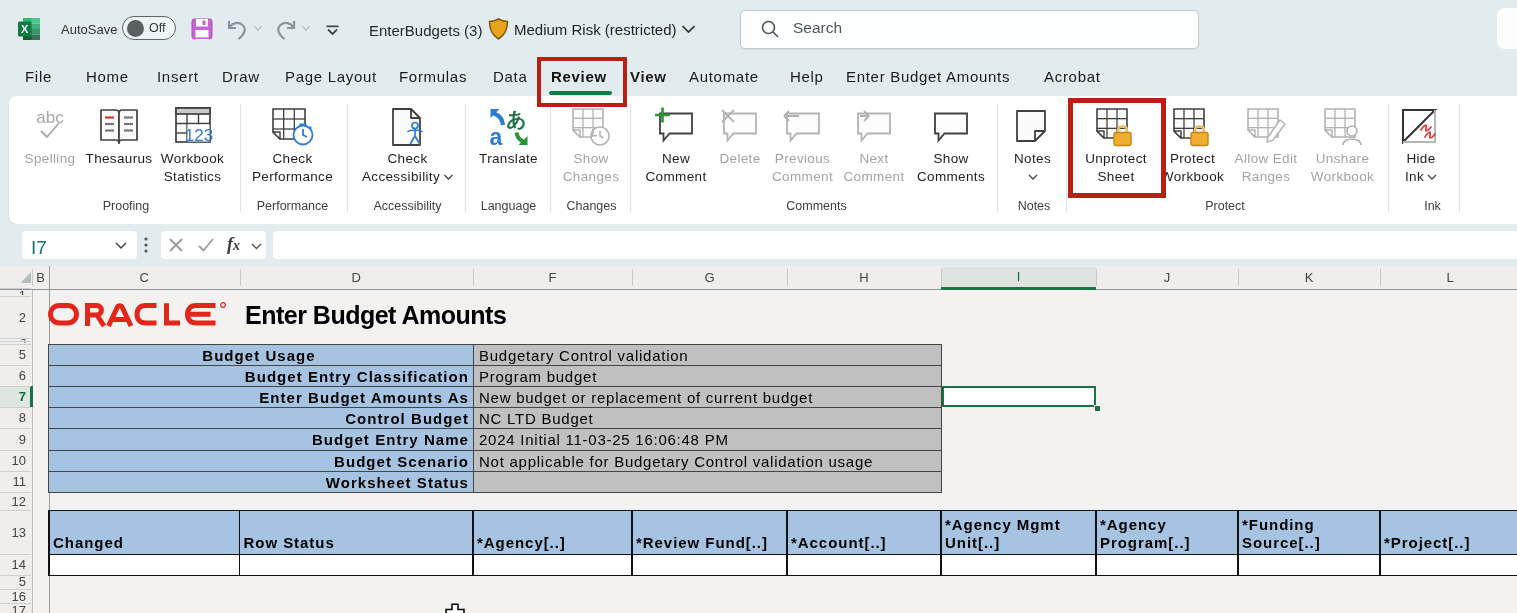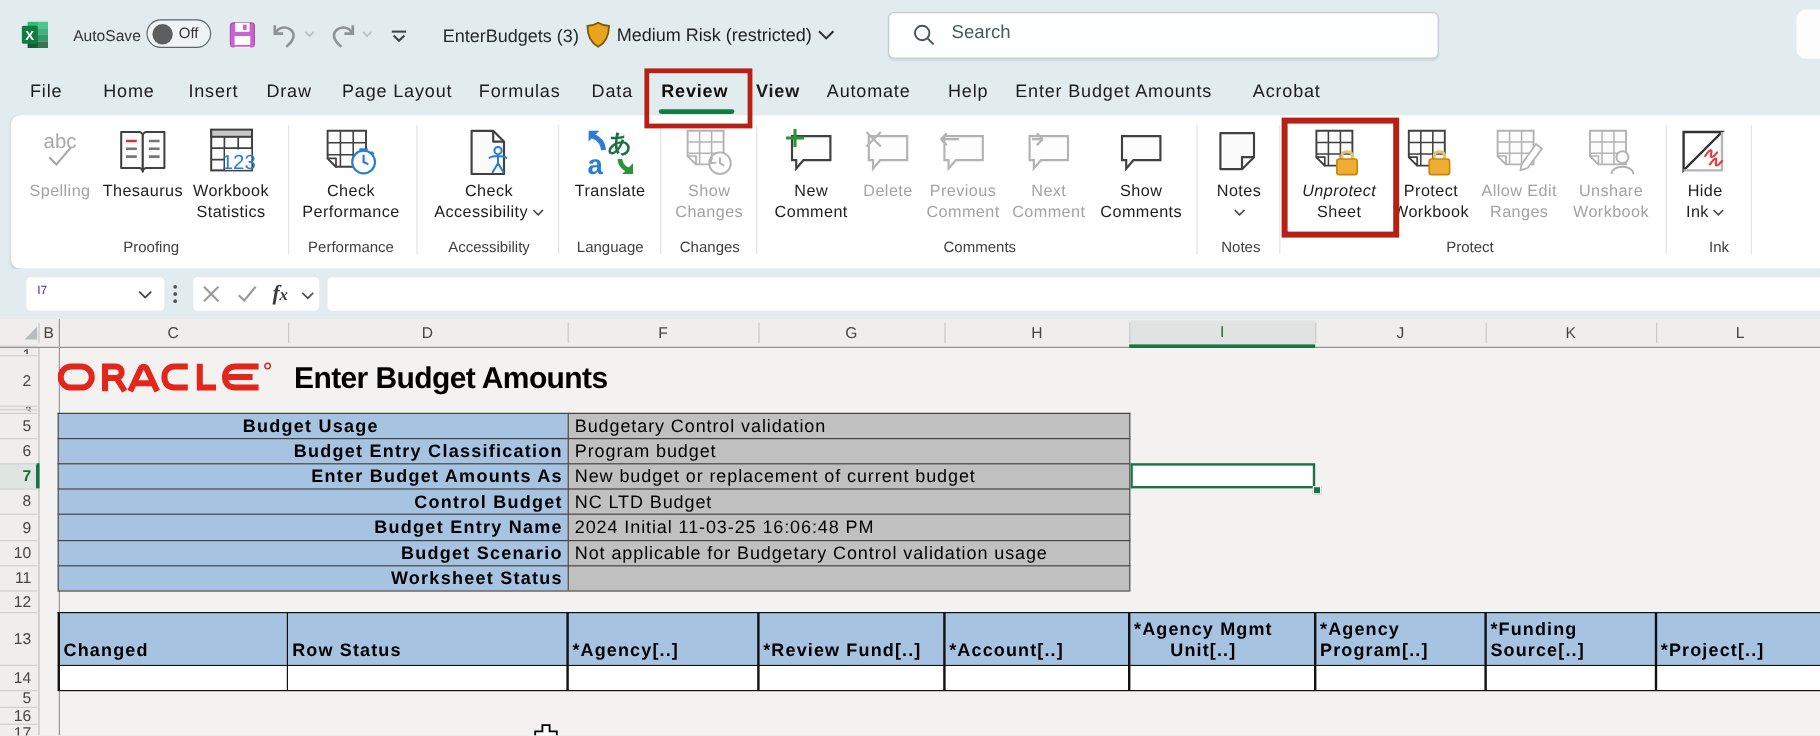--- a/index.html
+++ b/index.html
@@ -264,37 +264,37 @@
 <div class="rlab1 dis" style="left:802.5px;">Previous</div>
 <div class="rlab2 dis" style="left:802.5px;">Comment</div>
 <div class="rlab1 dis" style="left:874px;">Next</div>
 <div class="rlab2 dis" style="left:874px;">Comment</div>
 <div class="rlab1" style="left:951px;">Show</div>
 <div class="rlab2" style="left:951px;">Comments</div>
 <div class="rlab1" style="left:1032.5px;">Notes</div>
 <div class="rlab2" style="left:1032.5px;"><svg width="10" height="7" viewBox="0 0 10 7">
         <path d="M1 1 L5 5 L9 1" fill="none" stroke="#444" stroke-width="1.3"></path>
       </svg></div>
-<div class="rlab1" style="left:1116px;font-style:italic;">Unprotect</div>
+<div class="rlab1" style="left:1116px;">Unprotect</div>
 <div class="rlab2" style="left:1116px;">Sheet</div>
 <div class="rlab1" style="left:1192.5px;">Protect</div>
 <div class="rlab2" style="left:1192.5px;">Workbook</div>
 <div class="rlab1 dis" style="left:1266px;">Allow Edit</div>
 <div class="rlab2 dis" style="left:1266px;">Ranges</div>
 <div class="rlab1 dis" style="left:1342.5px;">Unshare</div>
 <div class="rlab2 dis" style="left:1342.5px;">Workbook</div>
 <div class="rlab1" style="left:1421px;">Hide</div>
 <div class="rlab2" style="left:1421px;">Ink<svg width="10" height="7" viewBox="0 0 10 7" style="margin-left:3px">
         <path d="M1 1 L5 5 L9 1" fill="none" stroke="#444" stroke-width="1.3"></path>
       </svg></div>
 </div>
 <div class="abs" style="box-sizing:border-box;left:1067.5px;top:98px;width:98px;height:100px;border:5px solid #b92015;"></div>
 <div class="abs" style="left:0;top:224px;width:1517px;height:42px;background:#e2ecee;"></div>
 <div class="abs" style="left:22px;top:231px;width:115px;height:28px;background:#fff;border-radius:4px;"></div>
-<div class="abs" style="left:31px;top:237px;font-size:10px;color:#4c1d95;">I7</div>
+<div class="abs" style="left:31px;top:237px;font-size:19px;color:#0f766e;">I7</div>
 <svg class="abs" style="left:115px;top:242px" width="12" height="8" viewBox="0 0 12 8">
     <path d="M1 1 L6 6 L11 1" fill="none" stroke="#444" stroke-width="1.5"></path>
   </svg>
 <svg class="abs" style="left:143px;top:236px" width="6" height="18" viewBox="0 0 6 18">
 <circle cx="3" cy="3" r="1.6" fill="#555"></circle>
     <circle cx="3" cy="9" r="1.6" fill="#555"></circle>
     <circle cx="3" cy="15" r="1.6" fill="#555"></circle>
   </svg>
 <div class="abs" style="left:161px;top:231px;width:105px;height:28px;background:#fff;border-radius:4px;"></div>
 <svg class="abs" style="left:168px;top:237px" width="16" height="16" viewBox="0 0 16 16">
@@ -407,21 +407,21 @@
 <div class="abs" style="left:941px;top:344px;width:1.2px;height:148px;background:#454545;"></div>
 <div class="abs" style="box-sizing:border-box;left:941.5px;top:385.5px;width:154px;height:21.5px;background:#fff;border:2px solid #1b7245;"></div>
 <div class="abs" style="left:1093.5px;top:404.5px;width:5px;height:5px;background:#1b7245;border:1px solid #fff;"></div>
 <div class="abs" style="left:49px;top:510px;width:1468px;height:44px;background:#a6c4e2;"></div>
 <div class="abs" style="left:49px;top:554px;width:1468px;height:20.5px;background:#fff;"></div>
 <div class="th2" style="left:53px;top:533.5px;">Changed</div>
 <div class="th2" style="left:243.5px;top:533.5px;">Row Status</div>
 <div class="th2" style="left:477px;top:533.5px;">*Agency[..]</div>
 <div class="th2" style="left:636px;top:533.5px;">*Review Fund[..]</div>
 <div class="th2" style="left:791px;top:533.5px;">*Account[..]</div>
-<div class="th2" style="left:945px;top:516px;text-align:center;">*Agency Mgmt<br>Unit[..]</div>
+<div class="th2" style="left:945px;top:516px;">*Agency Mgmt<br>Unit[..]</div>
 <div class="th2" style="left:1100px;top:516px;">*Agency<br>Program[..]</div>
 <div class="th2" style="left:1242px;top:516px;">*Funding<br>Source[..]</div>
 <div class="th2" style="left:1384px;top:533.5px;">*Project[..]</div>
 <div class="abs" style="left:48px;top:510px;width:1469px;height:1.3px;background:#111;"></div>
 <div class="abs" style="left:48px;top:554px;width:1469px;height:1.3px;background:#111;"></div>
 <div class="abs" style="left:48px;top:574.5px;width:1469px;height:1.3px;background:#111;"></div>
 <div class="abs" style="left:48.3px;top:510px;width:1.3px;height:64.5px;background:#111;"></div>
 <div class="abs" style="left:238.8px;top:510px;width:1.3px;height:64.5px;background:#111;"></div>
 <div class="abs" style="left:472.3px;top:510px;width:1.3px;height:64.5px;background:#111;"></div>
 <div class="abs" style="left:631.3px;top:510px;width:1.3px;height:64.5px;background:#111;"></div>

